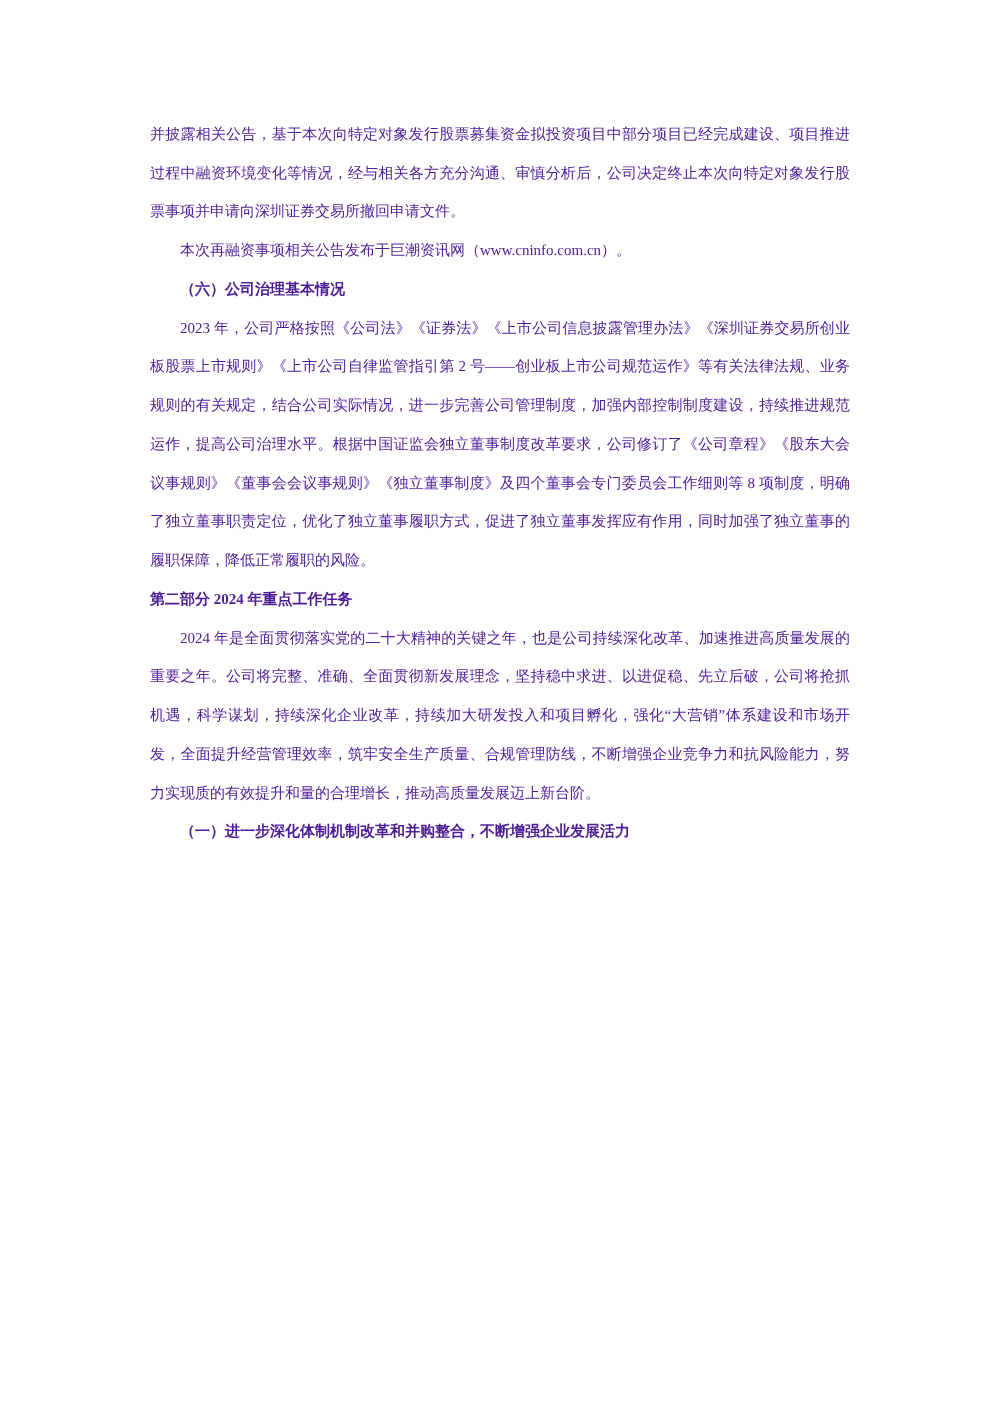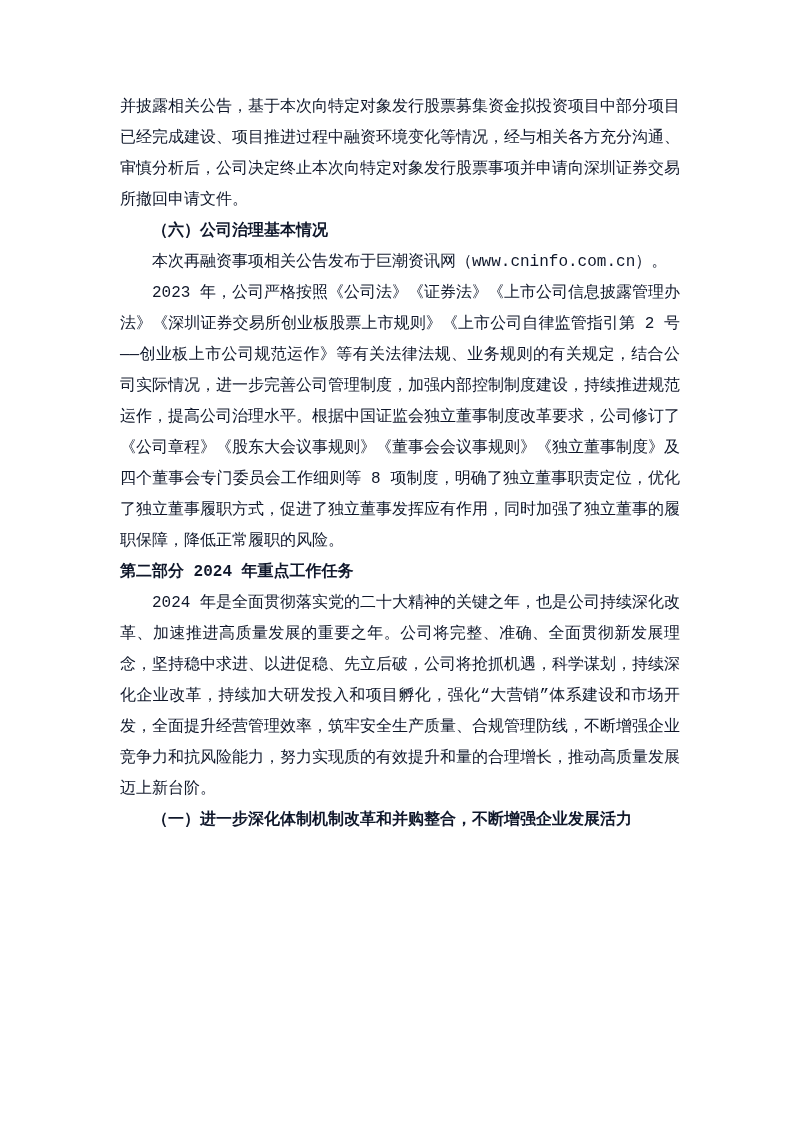--- a/index.html
+++ b/index.html
@@ -15,47 +15,47 @@
   .page {
     box-sizing: border-box;
     width: 794px;
     height: 1122px;
     padding: 92px 114px 0 120px;
     background: #ffffff;
     color: #000000;
   }
   .para {
     margin: 0;
-    font-family: Liberation Mono, monospace;
-    font-size: 16px;
+    font-family: Liberation Serif, serif;
+    font-size: 12px;
     line-height: 31px;
     text-align: justify;
     text-justify: inter-ideograph;
-    color: #0f172a;
+    color: #4c1d95;
     letter-spacing: 0;
   }
   .indent {
     text-indent: 2em;
   }
   .bold {
     font-weight: 700;
   }
   .center {
     text-indent: 0;
   }
 </style>
 </head>
 <body>
 
 <div class="page">
   <p class="para">并披露相关公告，基于本次向特定对象发行股票募集资金拟投资项目中部分项目已经完成建设、项目推进过程中融资环境变化等情况，经与相关各方充分沟通、审慎分析后，公司决定终止本次向特定对象发行股票事项并申请向深圳证券交易所撤回申请文件。</p>
 
+  <p class="para indent">本次再融资事项相关公告发布于巨潮资讯网（www.cninfo.com.cn）。</p>
+
   <p class="para indent bold">（六）公司治理基本情况</p>
-
-  <p class="para indent">本次再融资事项相关公告发布于巨潮资讯网（www.cninfo.com.cn）。</p>
 
   <p class="para indent">2023 年，公司严格按照《公司法》《证券法》《上市公司信息披露管理办法》《深圳证券交易所创业板股票上市规则》《上市公司自律监管指引第 2 号——创业板上市公司规范运作》等有关法律法规、业务规则的有关规定，结合公司实际情况，进一步完善公司管理制度，加强内部控制制度建设，持续推进规范运作，提高公司治理水平。根据中国证监会独立董事制度改革要求，公司修订了《公司章程》《股东大会议事规则》《董事会会议事规则》《独立董事制度》及四个董事会专门委员会工作细则等 8 项制度，明确了独立董事职责定位，优化了独立董事履职方式，促进了独立董事发挥应有作用，同时加强了独立董事的履职保障，降低正常履职的风险。</p>
 
 
   <p class="para center bold">第二部分 2024 年重点工作任务</p>
 
   <p class="para indent">2024 年是全面贯彻落实党的二十大精神的关键之年，也是公司持续深化改革、加速推进高质量发展的重要之年。公司将完整、准确、全面贯彻新发展理念，坚持稳中求进、以进促稳、先立后破，公司将抢抓机遇，科学谋划，持续深化企业改革，持续加大研发投入和项目孵化，强化“大营销”体系建设和市场开发，全面提升经营管理效率，筑牢安全生产质量、合规管理防线，不断增强企业竞争力和抗风险能力，努力实现质的有效提升和量的合理增长，推动高质量发展迈上新台阶。</p>
 
   <p class="para indent bold">（一）进一步深化体制机制改革和并购整合，不断增强企业发展活力</p>
 </div>

